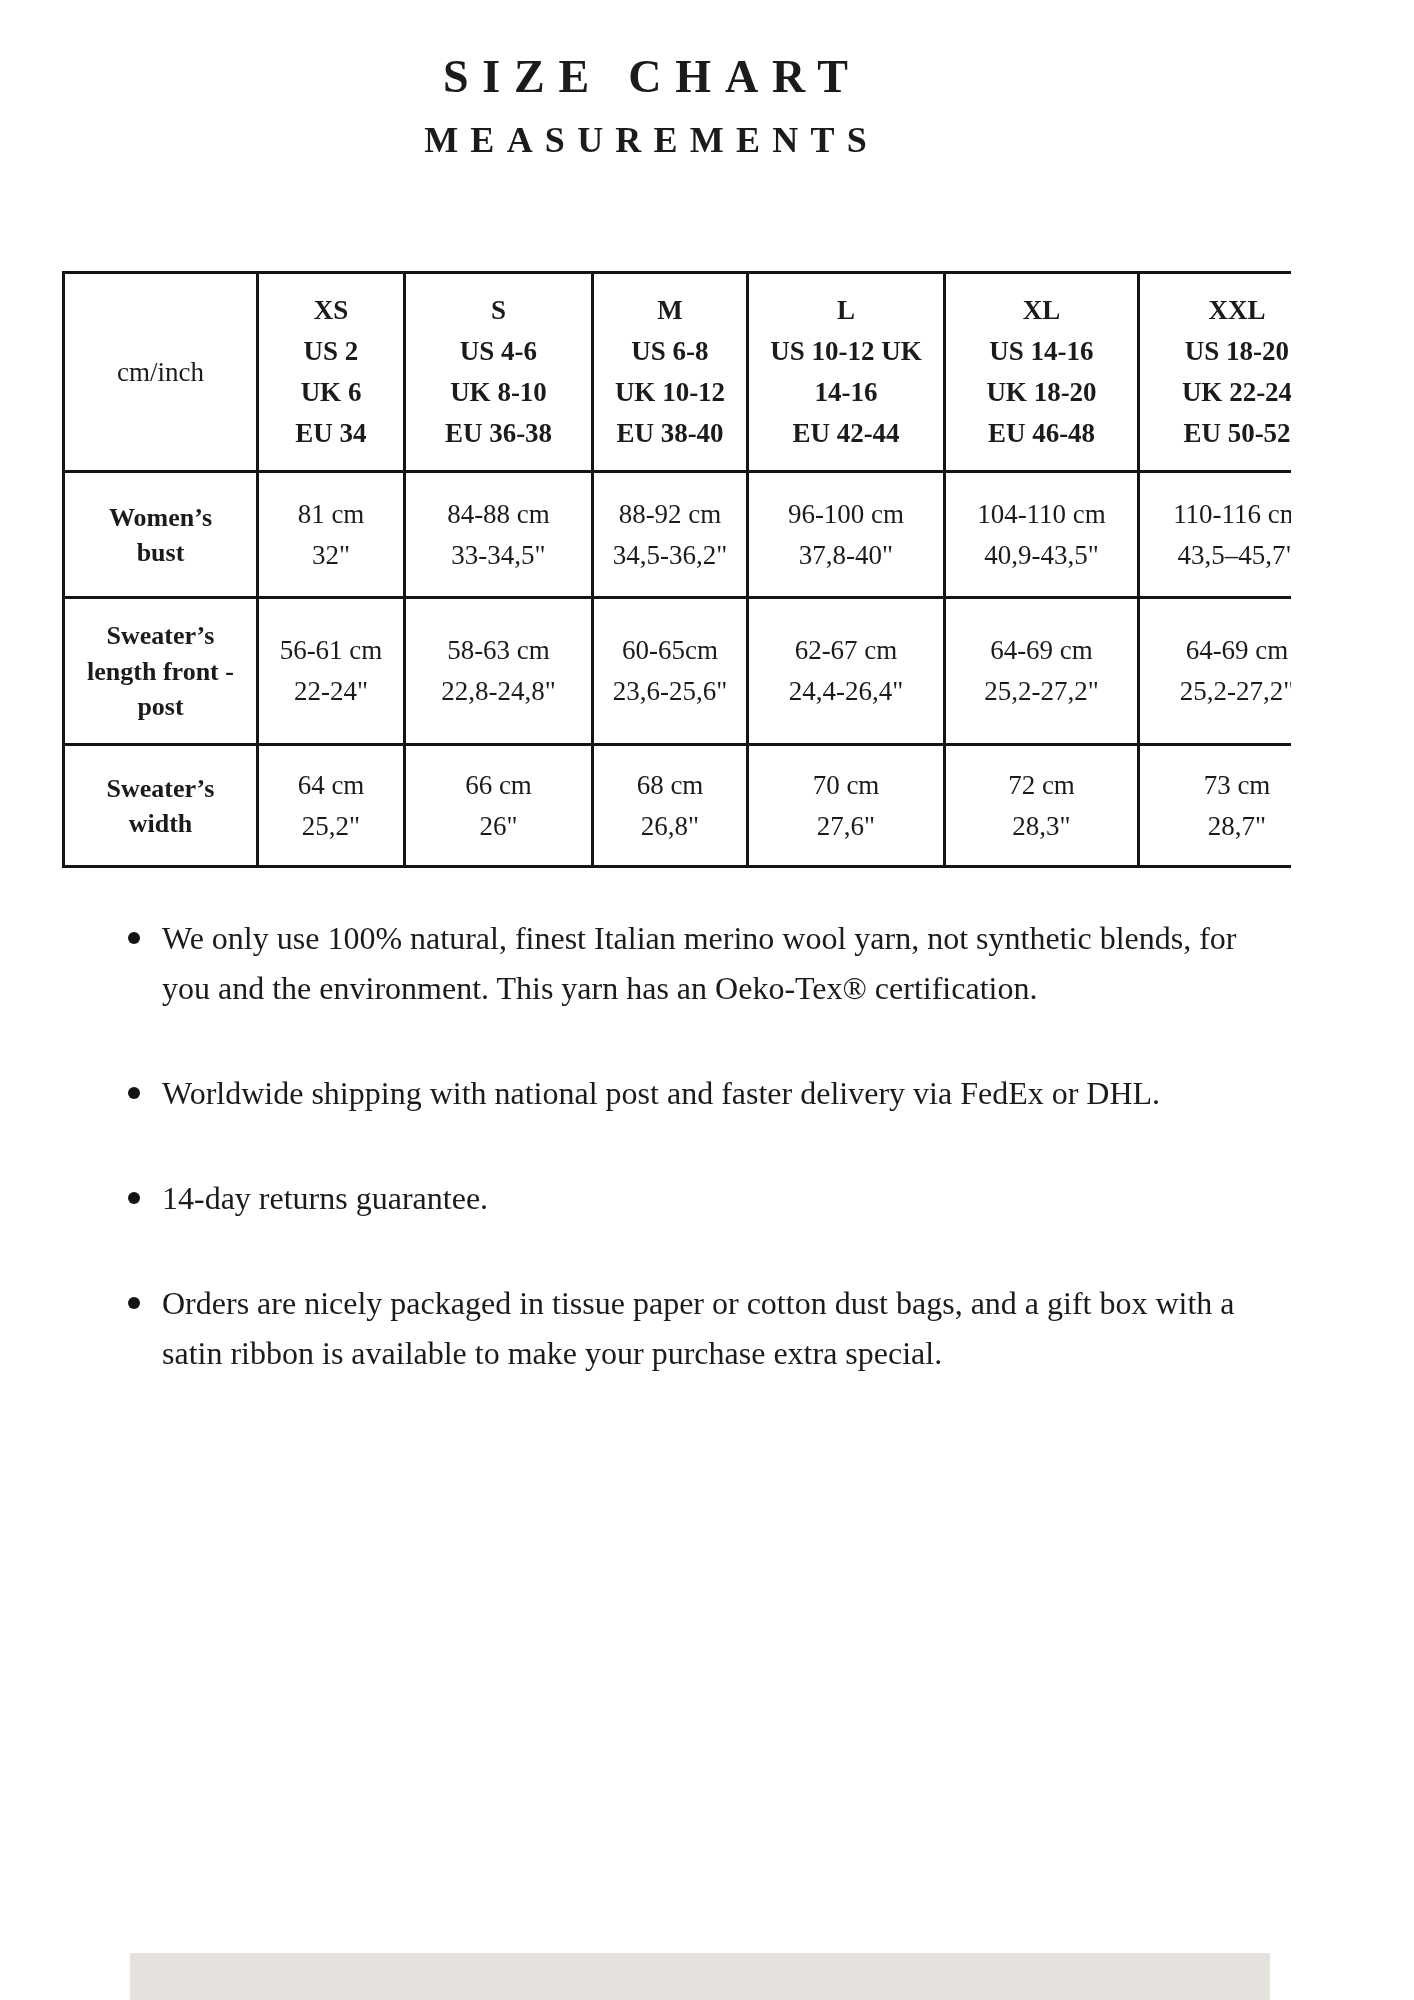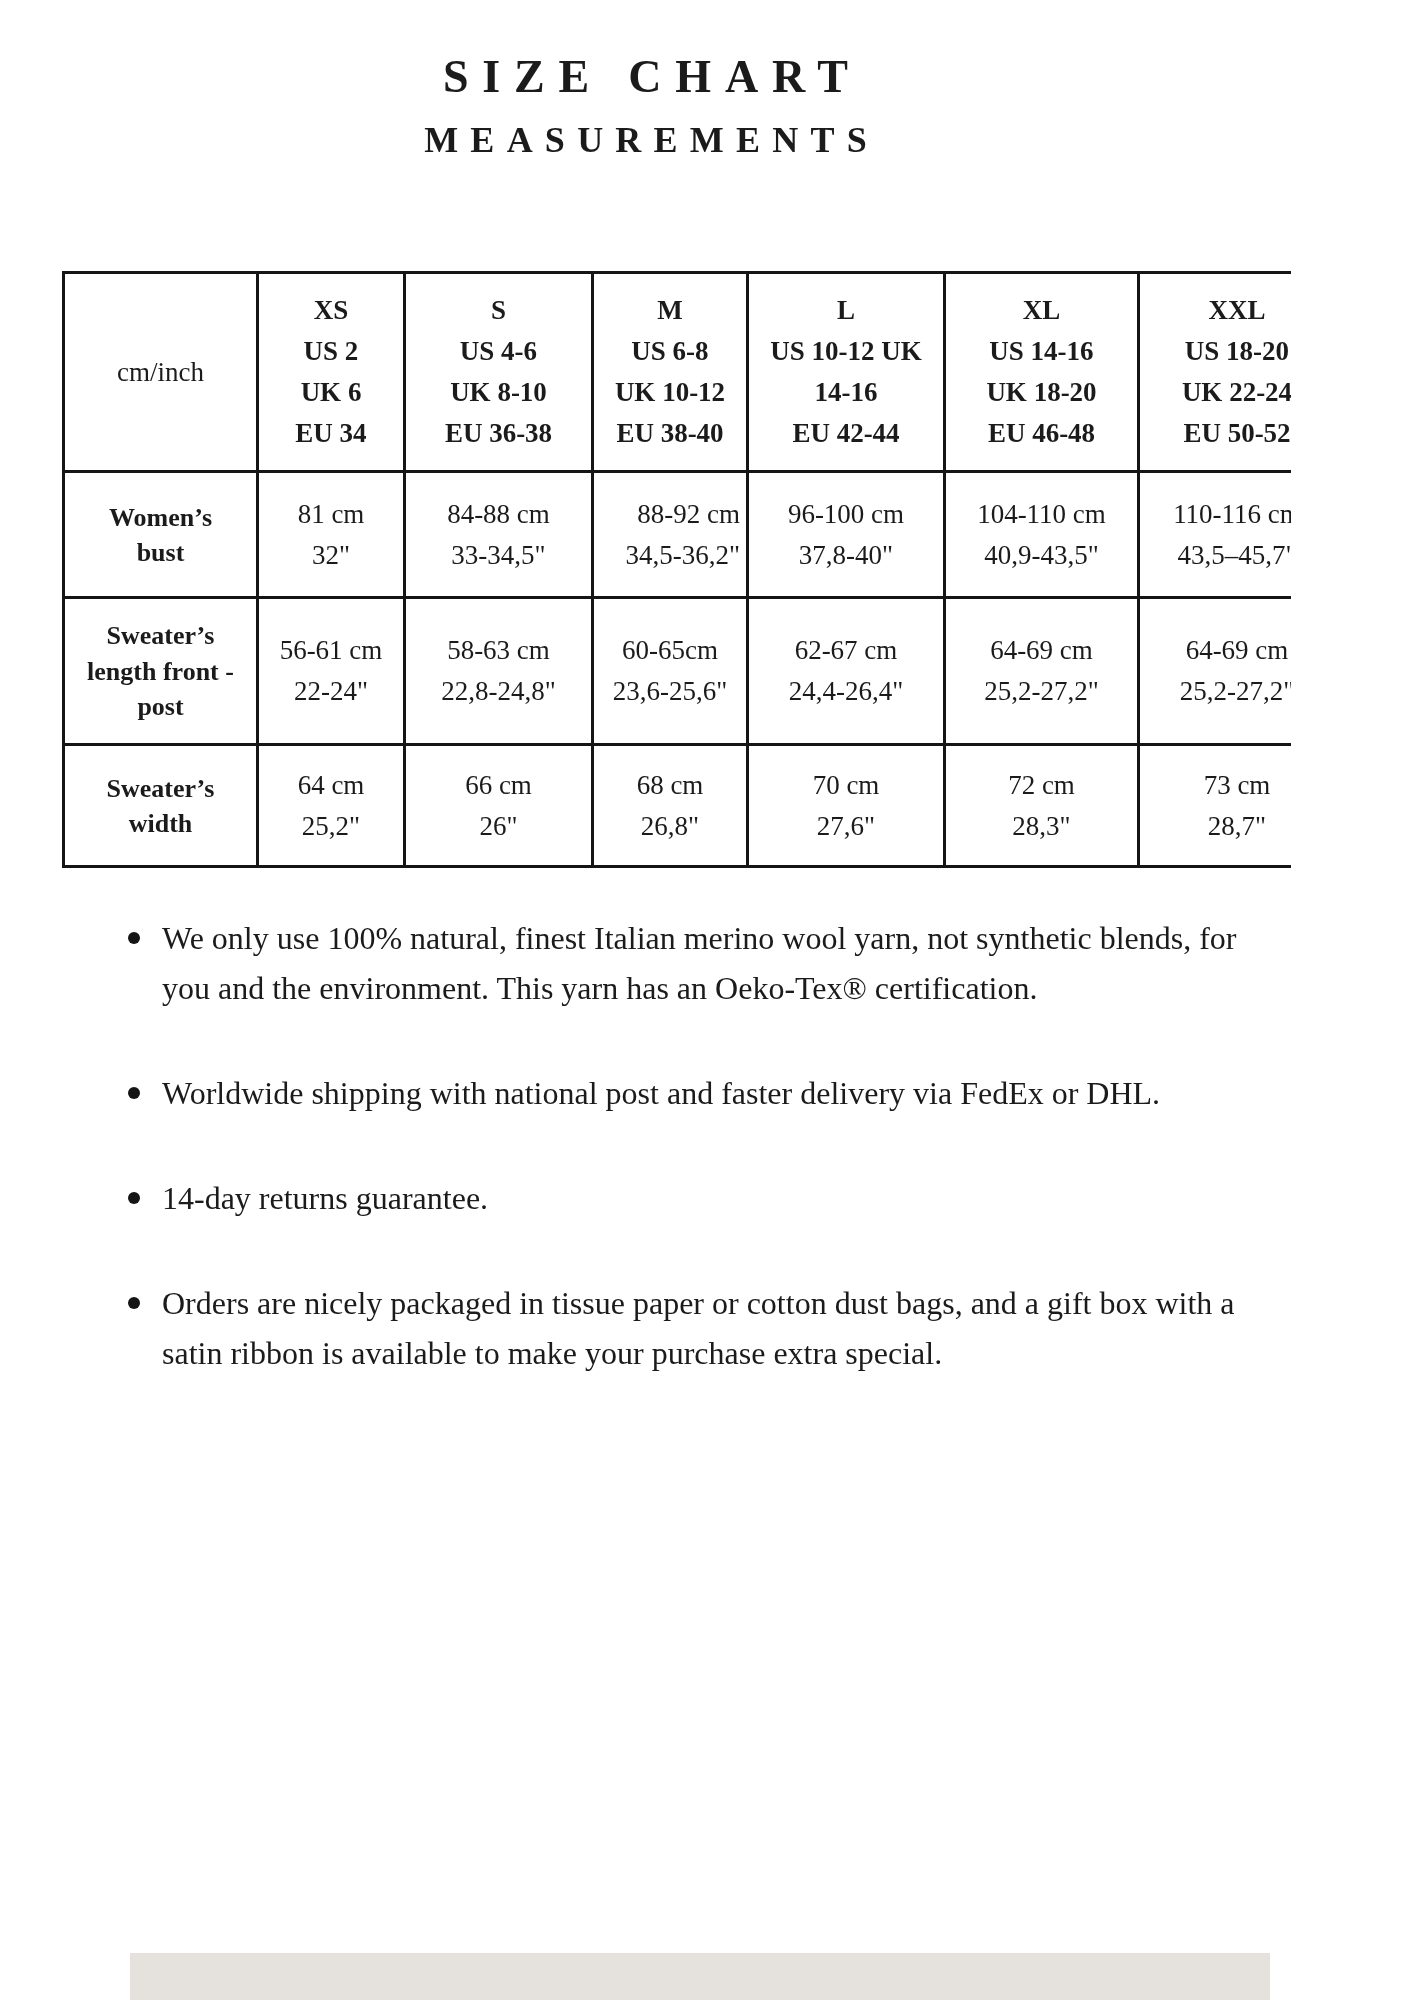--- a/index.html
+++ b/index.html
@@ -152,21 +152,21 @@
           <div>bust</div>
         </td>
         <td style="border-color: rgb(21, 21, 21);">
           <div>81 cm</div>
           <div>32"</div>
         </td>
         <td style="border-color: rgb(21, 21, 21);">
           <div>84-88 cm</div>
           <div>33-34,5"</div>
         </td>
-        <td style="border-color: rgb(21, 21, 21); text-align: right;">
+        <td style="border-color: rgb(21, 21, 21);">
           <div>88-92 cm</div>
           <div>34,5-36,2"</div>
         </td>
         <td style="border-color: rgb(21, 21, 21);">
           <div>96-100 cm</div>
           <div>37,8-40"</div>
         </td>
         <td style="border-color: rgb(21, 21, 21);">
           <div>104-110 cm</div>
           <div>40,9-43,5"</div>

